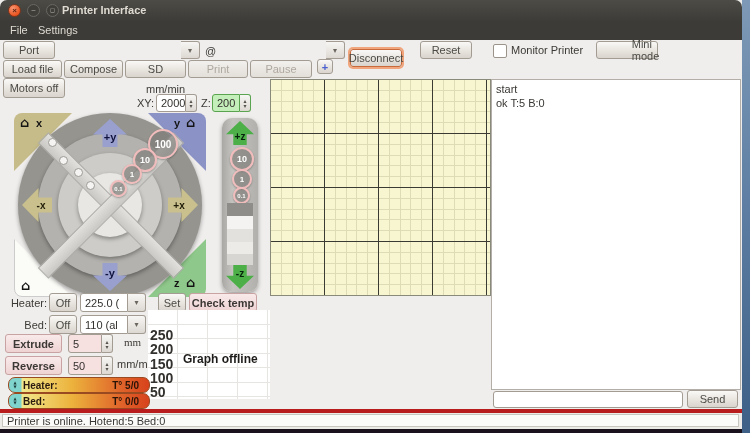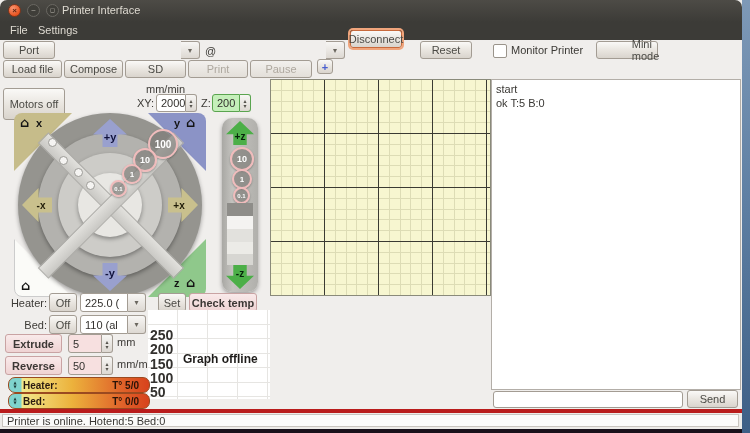--- a/index.html
+++ b/index.html
@@ -13,21 +13,21 @@
   
   #titlebar{left:0;top:0;width:742px;height:22px;border-radius:7px 7px 0 0;
      background:linear-gradient(#4D4B46,#3C3B37);}
   .wbtn{top:4px;width:13px;height:13px;border-radius:50%;box-sizing:border-box;}
   #btn-close{left:8px;background:radial-gradient(circle at 35% 30%,#F79673,#E95420 70%);border:1px solid #83351A;}
   #btn-close span{display:block;text-align:center;font-size:8px;line-height:12px;color:#5E2512;font-weight:bold;}
   #btn-min{left:27px;background:#3F3E39;border:1px solid #6A6862;}
   #btn-min span{display:block;text-align:center;font-size:7px;line-height:10px;color:#BDB9B2;}
   #btn-max{left:46px;background:#3F3E39;border:1px solid #6A6862;}
   #btn-max span{display:block;text-align:center;font-size:6px;line-height:11px;color:#BDB9B2;}
-  #win-title{left:62px;top:4px;font-size:11px;font-weight:normal;color:#DFDBD2;}
+  #win-title{left:62px;top:4px;font-size:11px;font-weight:bold;color:#DFDBD2;}
   #menubar{left:0;top:22px;width:742px;height:18px;background:#3C3B37;}
   .menu-item{top:2px;font-size:11px;color:#DFDBD2;}
   
   .btn{box-sizing:border-box;background:linear-gradient(#FAF9F7,#E8E4DE 55%,#D9D4CD);
        border:1px solid #A39C93;border-radius:3px;color:#4B4A45;font-size:11px;
        display:flex;align-items:center;justify-content:center;}
   .btn.disabled{color:#AEA89F;background:linear-gradient(#F2F0ED,#E3DFD9);}
   .btn.pink{background:linear-gradient(#F9EAEA,#EFD3D3);border-color:#C9A3A3;font-weight:bold;color:#3C3835;}
   .btn.focus-ring{box-shadow:0 0 0 2px #F0A57C;border-color:#C86A3C;}
   .entry{box-sizing:border-box;background:#fff;border:1px solid #A39C93;font-size:11px;color:#33312E;
@@ -114,36 +114,36 @@
   </div>
 
   <div class="abs btn" style="left:3px;top:41px;width:52px;height:18px;">Port</div>
   <div class="abs ddbtn" style="left:181px;top:41px;width:19px;height:18px;">
       <span>▾</span>
     </div>
   <div class="abs lbl" style="left:205px;top:45px;">@</div>
   <div class="abs ddbtn" style="left:326px;top:41px;width:19px;height:18px;">
       <span>▾</span>
     </div>
-  <div class="abs btn focus-ring" style="left:350px;top:30px;width:52px;height:18px;">Disconnect</div>
+  <div class="abs btn focus-ring" style="left:350px;top:49px;width:52px;height:18px;">Disconnect</div>
   <div class="abs btn" style="left:420px;top:41px;width:52px;height:18px;">Reset</div>
   <div class="abs" style="left:493px;top:44px;width:12px;height:12px;background:#fff;border:1px solid #9A948B;border-radius:2px;"></div>
   <div class="abs lbl" style="left:511px;top:44px;">Monitor Printer</div>
   <div class="abs btn" style="left:596px;top:41px;width:62px;height:18px;padding-left:37px;">Mini mode</div>
 
   <div class="abs btn" style="left:3px;top:60px;width:59px;height:18px;">Load file</div>
   <div class="abs btn" style="left:64px;top:60px;width:59px;height:18px;">Compose</div>
   <div class="abs btn" style="left:125px;top:60px;width:61px;height:18px;">SD</div>
   <div class="abs btn disabled" style="left:188px;top:60px;width:60px;height:18px;">Print</div>
   <div class="abs btn disabled" style="left:250px;top:60px;width:62px;height:18px;">Pause</div>
   <div class="abs btn" style="left:317px;top:59px;width:16px;height:15px;color:#4A5FD0;font-weight:bold;">
       <span>+</span>
     </div>
 
-  <div class="abs btn" style="left:3px;top:88px;width:62px;height:32px;">Motors off</div>
+  <div class="abs btn" style="left:3px;top:78px;width:62px;height:20px;">Motors off</div>
   <div class="abs lbl" style="left:146px;top:83px;">mm/min</div>
   <div class="abs lbl" style="left:137px;top:97px;">XY:</div>
   <div class="abs entry" style="left:156px;top:94px;width:30px;height:18px;border-radius:3px 0 0 3px;">2000</div>
   <div class="abs spinbtn" style="left:186px;top:94px;width:11px;height:18px;">
       <span>▴</span>
       <span>▾</span>
     </div>
   <div class="abs lbl" style="left:201px;top:97px;">Z:</div>
   <div class="abs entry greenbg" style="left:212px;top:94px;width:28px;height:18px;border-radius:3px 0 0 3px;">200</div>
   <div class="abs spinbtn" style="left:240px;top:94px;width:11px;height:18px;border-color:#5AA44F;">
@@ -244,21 +244,21 @@
     </div>
   <div class="abs btn" style="left:158px;top:315px;width:28px;height:19px;">Set</div>
   <div class="abs lbl" style="left:190px;top:317px;">T:5 B:0</div>
 
   <div class="abs btn pink" style="left:5px;top:334px;width:57px;height:19px;">Extrude</div>
   <div class="abs entry pinkbg" style="left:68px;top:334px;width:34px;height:19px;border-radius:3px 0 0 3px;">5</div>
   <div class="abs spinbtn" style="left:102px;top:334px;width:11px;height:19px;">
       <span>▴</span>
       <span>▾</span>
     </div>
-  <div class="abs lbl" style="left:117px;top:336px;">mm</div>
+  <div class="abs lbl" style="left:124px;top:336px;font-family:Liberation Serif, serif;">mm</div>
 
   <div class="abs btn pink" style="left:5px;top:356px;width:57px;height:19px;">Reverse</div>
   <div class="abs entry pinkbg" style="left:68px;top:356px;width:34px;height:19px;border-radius:3px 0 0 3px;">50</div>
   <div class="abs spinbtn" style="left:102px;top:356px;width:11px;height:19px;">
       <span>▴</span>
       <span>▾</span>
     </div>
   <div class="abs lbl" style="left:117px;top:358px;">mm/min</div>
 
   <div class="abs" id="graph"></div>

